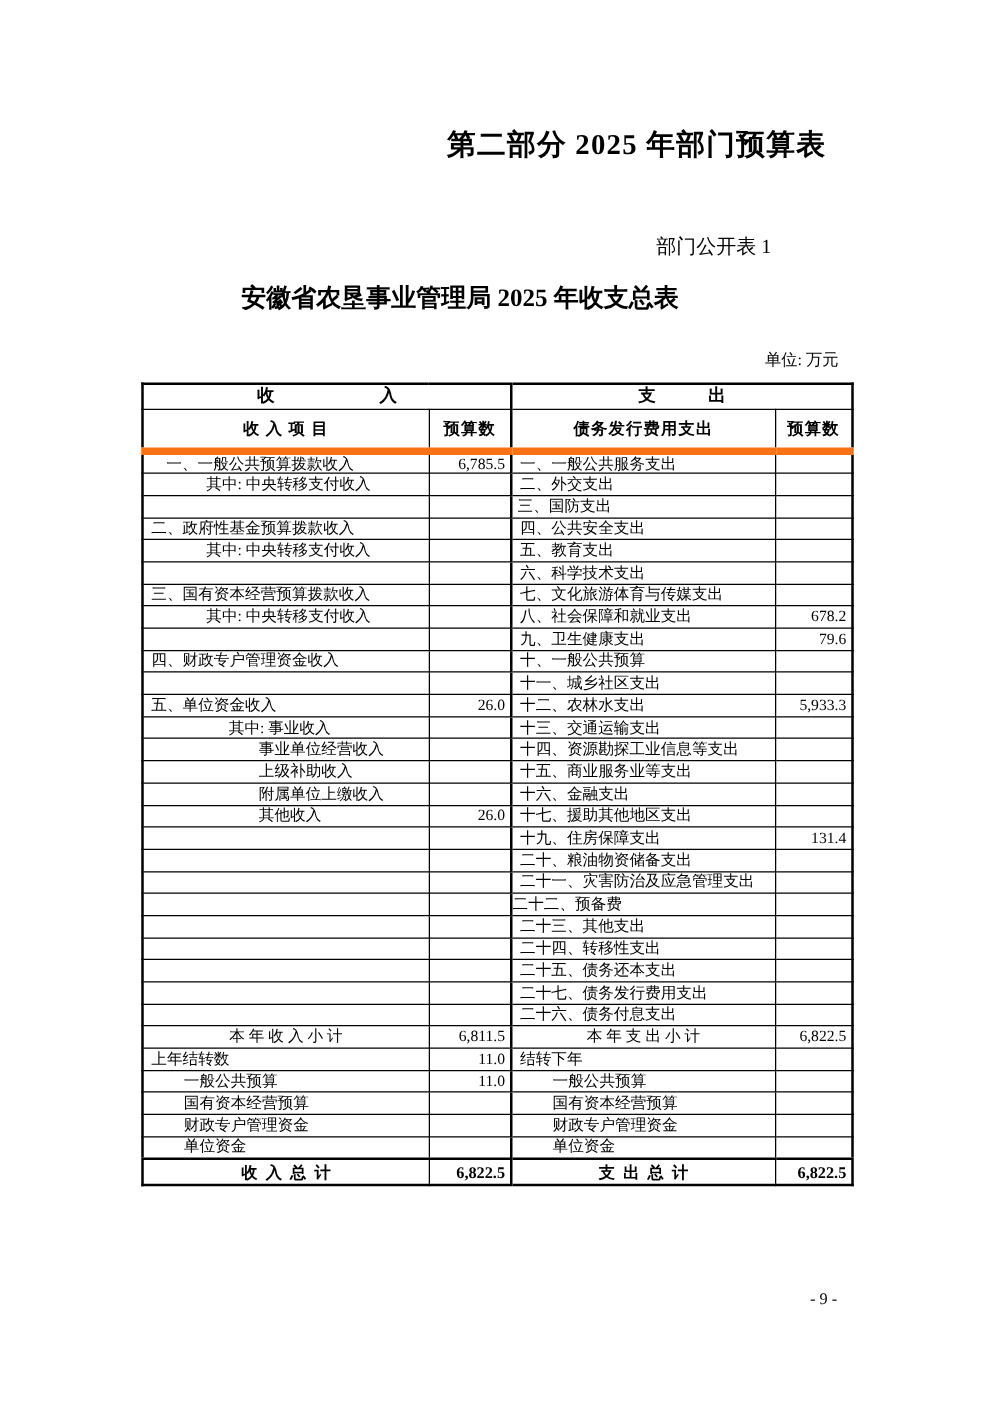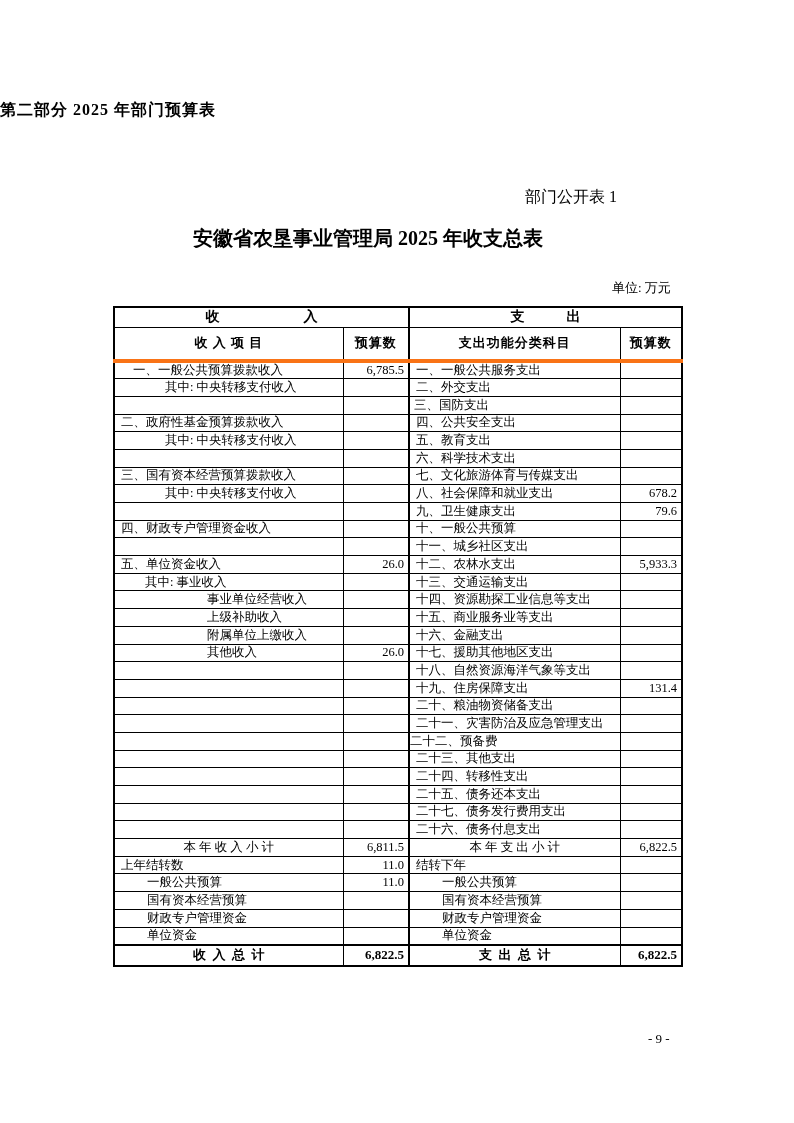--- a/index.html
+++ b/index.html
@@ -4,21 +4,21 @@
 <style>
   * { margin:0; padding:0; box-sizing:border-box; }
   html,body { background:#ffffff; }
   body {
     width:794px; height:1123px; position:relative;
     font-family:"Liberation Serif","DejaVu Serif",serif;
     color:#000;
   }
   .main-title{
     position:absolute; top:100px; left:0; width:661px;
-    text-align:left; font-size:16px; font-weight:bold; letter-spacing:1px;
+    text-align:right; font-size:23px; font-weight:bold; letter-spacing:1px;
     white-space:pre;
   }
   .table-label{
     position:absolute; top:187px; left:525px; font-size:16px; white-space:pre;
   }
   .subtitle{
     position:absolute; top:225px; left:0; width:736px;
     text-align:center; font-size:20px; font-weight:bold; white-space:pre;
   }
   .unit-note{
@@ -28,21 +28,21 @@
     position:absolute; top:306px; left:113px; width:568px;
     border-collapse:collapse; table-layout:fixed;
     border:2px solid #000;
   }
   .budget th, .budget td{
     border:1px solid #000; overflow:hidden; vertical-align:middle;
     white-space:pre;
   }
   .budget thead th{ font-weight:bold; text-align:center; }
   .budget tr.group-row th{ height:20px; font-size:14px; }
-  .budget tr.cols-row th{ height:34px; font-size:13px; border-bottom:4px solid #f97316; letter-spacing:1px; }
+  .budget tr.cols-row th{ height:34px; font-size:13px; border-bottom:6px solid #f97316; letter-spacing:1px; }
   .budget td{ height:17.7px; font-size:12.5px; line-height:1.05; }
   .budget td.label{ text-align:left; }
   .budget td.value{ text-align:right; padding-right:4px; }
   .budget .div-left{ border-left:2px solid #000; }
   .budget tr.total-row td{ height:21px; font-weight:bold; border-top:2px solid #000; font-size:13px; }
   .page-number{
     position:absolute; top:1031px; left:648px; font-size:13px; white-space:pre;
   }
 </style>
 </head>
@@ -66,21 +66,21 @@
       <col style="width:62px">
     </colgroup>
     <thead>
       <tr class="group-row">
         <th colspan="2">收　　　　　　入</th>
         <th colspan="2" class="div-left">支　　　出</th>
       </tr>
       <tr class="cols-row">
         <th>收 入 项 目</th>
         <th>预算数</th>
-        <th class="div-left">支出功能分类科目</th>
+        <th class="div-left">债务发行费用支出</th>
         <th>预算数</th>
       </tr>
     </thead>
     <tbody>
         <tr>
           <td class="label" style="padding-left: 18px;">一、一般公共预算拨款收入</td>
           <td class="value">6,785.5</td>
           <td class="label div-left" style="padding-left: 6px;">一、一般公共服务支出</td>
           <td class="value"></td>
         </tr>
@@ -144,21 +144,21 @@
           <td class="label div-left" style="padding-left: 6px;">十一、城乡社区支出</td>
           <td class="value"></td>
         </tr>
         <tr>
           <td class="label" style="padding-left: 6px;">五、单位资金收入</td>
           <td class="value">26.0</td>
           <td class="label div-left" style="padding-left: 6px;">十二、农林水支出</td>
           <td class="value">5,933.3</td>
         </tr>
         <tr>
-          <td class="label" style="padding-left: 30px;">其中: 事业收入</td>
+          <td class="label" style="padding-left: 68px;">其中: 事业收入</td>
           <td class="value"></td>
           <td class="label div-left" style="padding-left: 6px;">十三、交通运输支出</td>
           <td class="value"></td>
         </tr>
         <tr>
           <td class="label" style="padding-left: 92px;">事业单位经营收入</td>
           <td class="value"></td>
           <td class="label div-left" style="padding-left: 6px;">十四、资源勘探工业信息等支出</td>
           <td class="value"></td>
         </tr>
@@ -171,26 +171,20 @@
         <tr>
           <td class="label" style="padding-left: 92px;">附属单位上缴收入</td>
           <td class="value"></td>
           <td class="label div-left" style="padding-left: 6px;">十六、金融支出</td>
           <td class="value"></td>
         </tr>
         <tr>
           <td class="label" style="padding-left: 92px;">其他收入</td>
           <td class="value">26.0</td>
           <td class="label div-left" style="padding-left: 6px;">十七、援助其他地区支出</td>
-          <td class="value"></td>
-        </tr>
-        <tr>
-          <td class="label"></td>
-          <td class="value"></td>
-          <td class="label div-left" style="padding-left: 6px;">十八、自然资源海洋气象等支出</td>
           <td class="value"></td>
         </tr>
         <tr>
           <td class="label"></td>
           <td class="value"></td>
           <td class="label div-left" style="padding-left: 6px;">十九、住房保障支出</td>
           <td class="value">131.4</td>
         </tr>
         <tr>
           <td class="label"></td>

